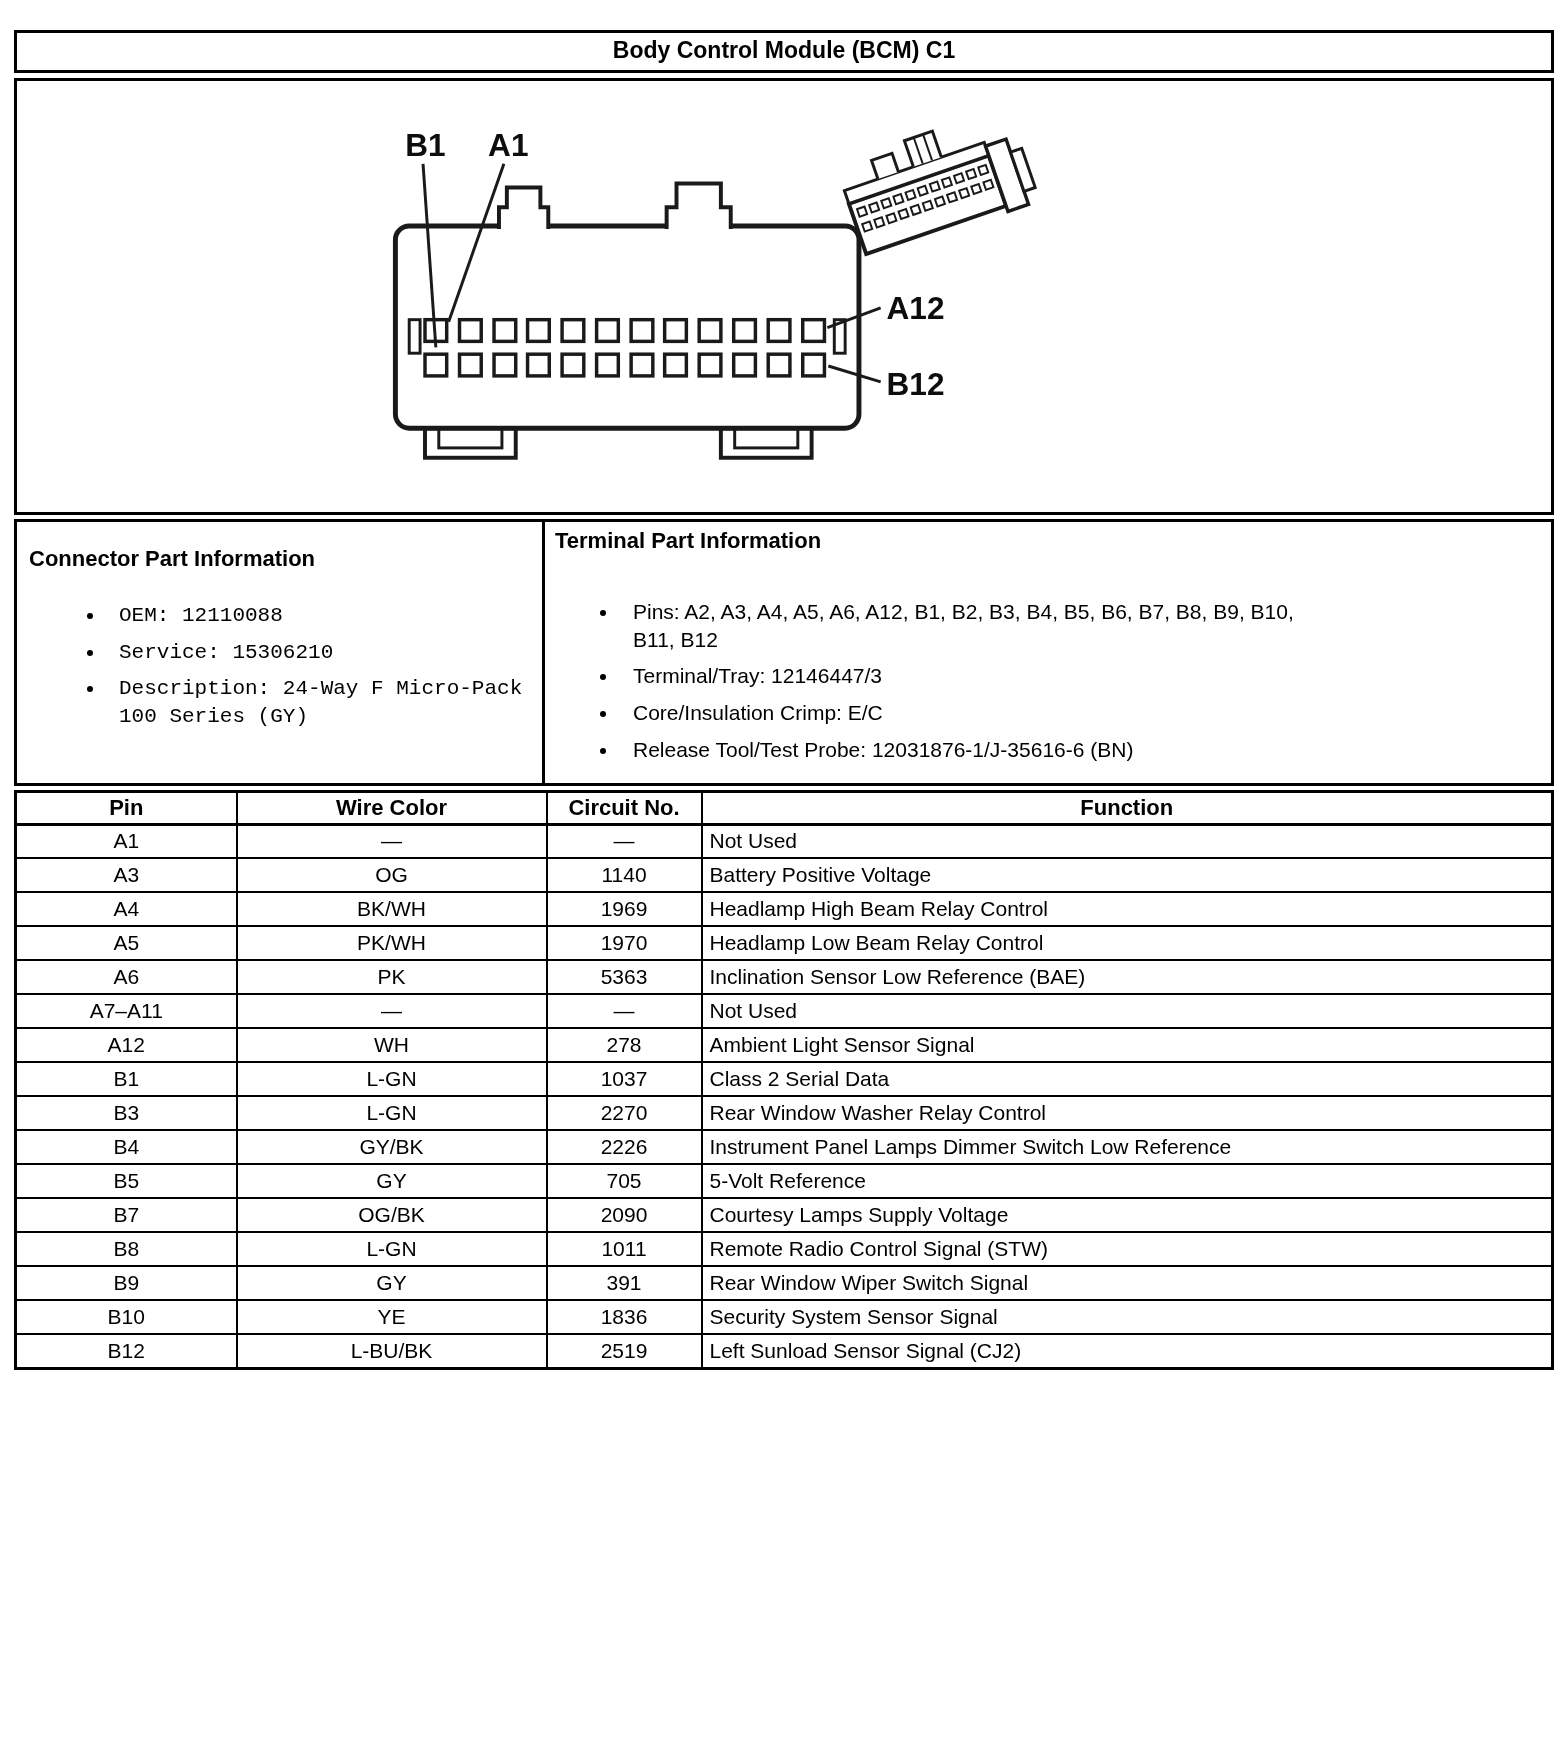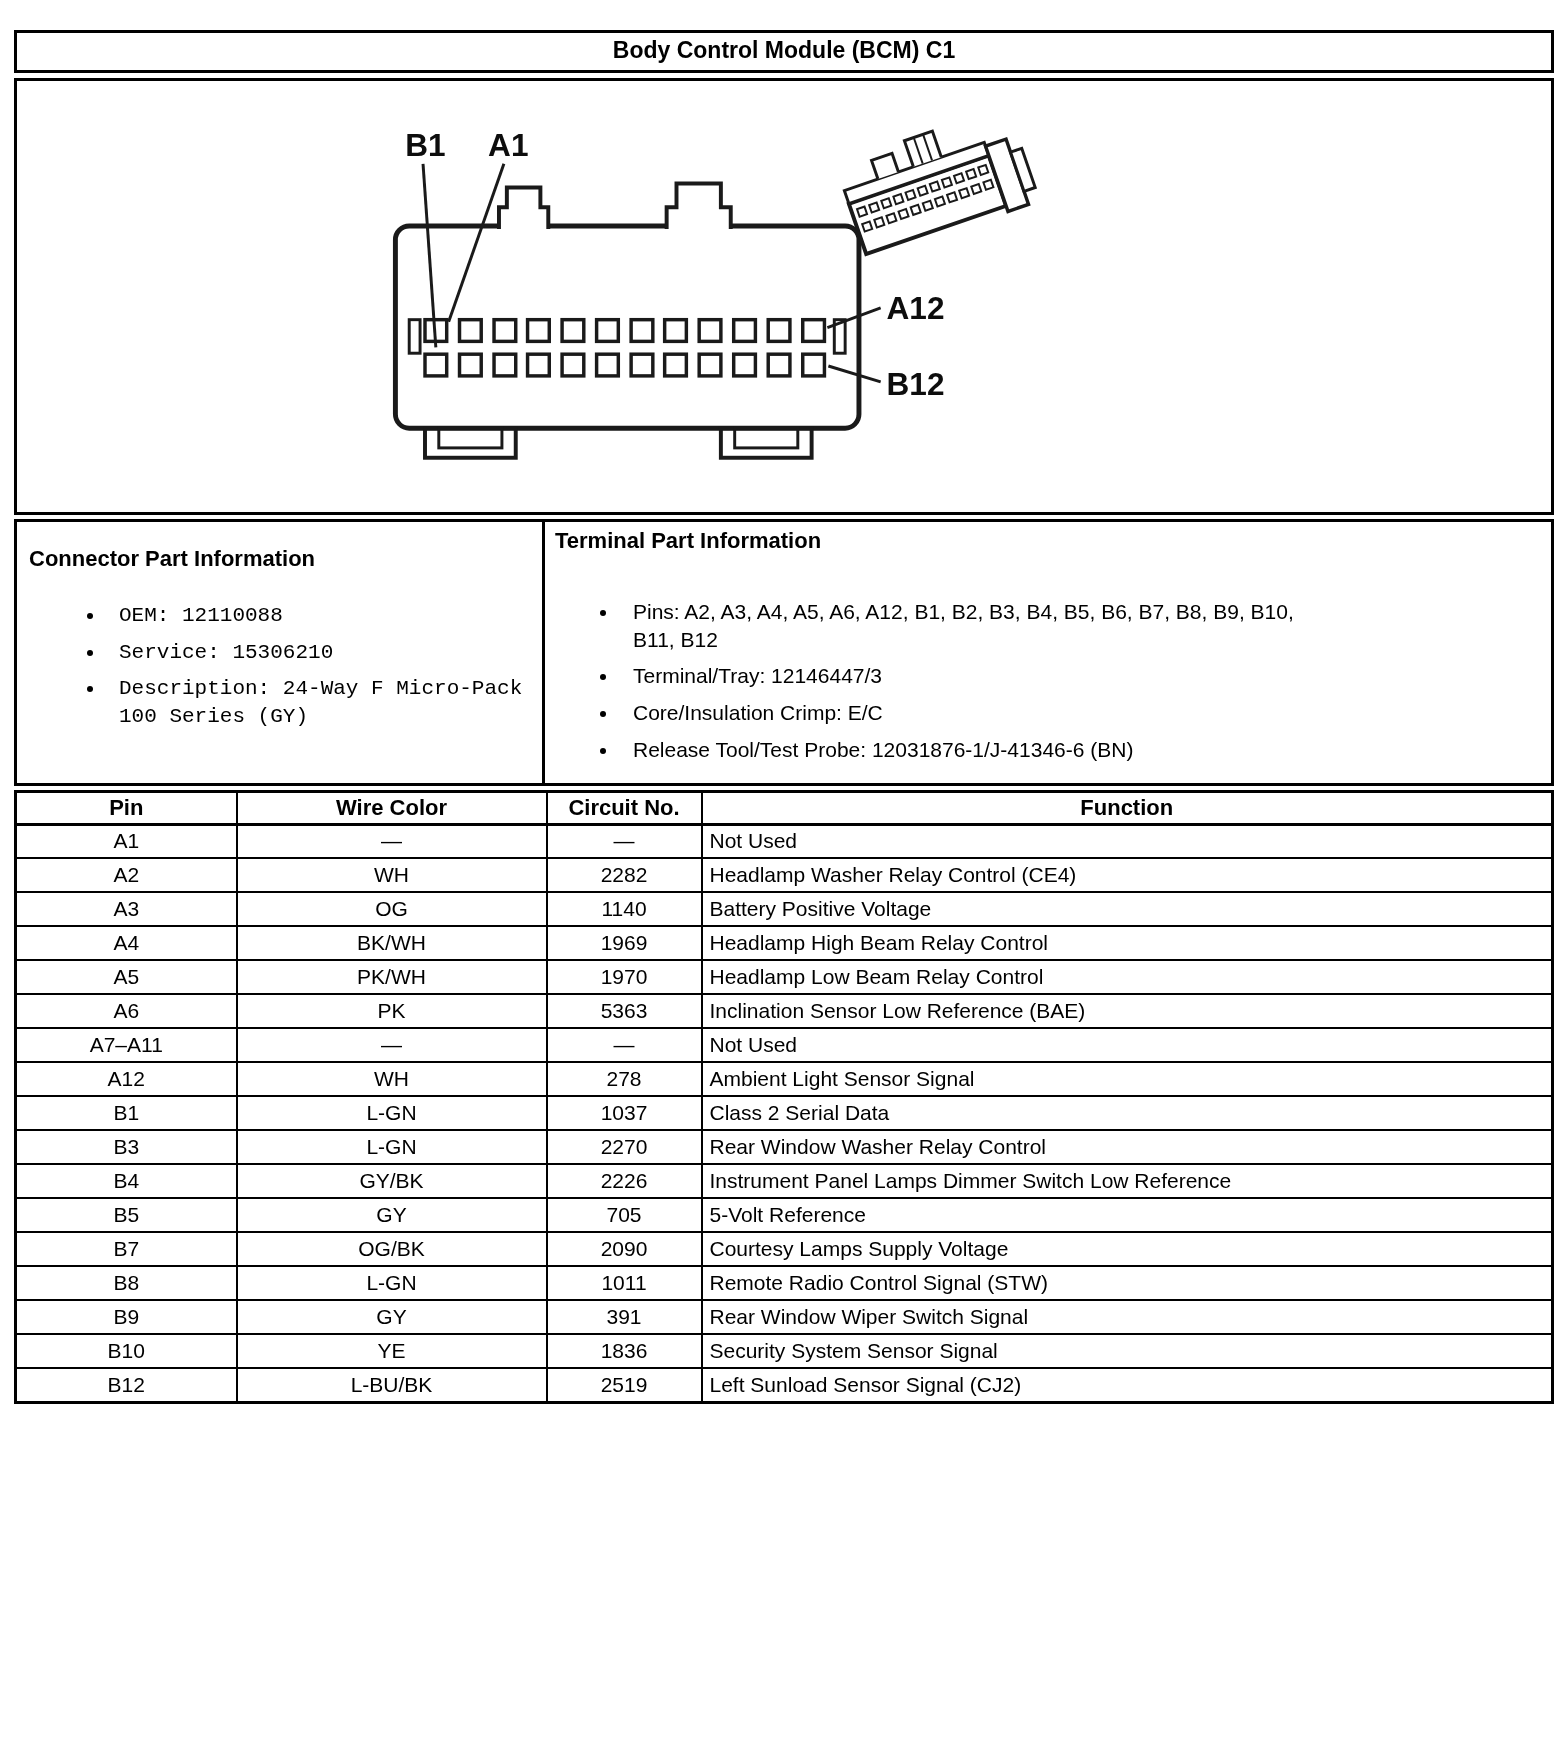--- a/index.html
+++ b/index.html
@@ -185,21 +185,21 @@
           <li>Service: 15306210</li>
           <li>Description: 24-Way F Micro-Pack 100 Series (GY)</li>
         </ul>
     </div>
     <div class="info-box terminal">
       <div class="info-heading">Terminal Part Information</div>
       <ul>
           <li>Pins: A2, A3, A4, A5, A6, A12, B1, B2, B3, B4, B5, B6, B7, B8, B9, B10, B11, B12</li>
           <li>Terminal/Tray: 12146447/3</li>
           <li>Core/Insulation Crimp: E/C</li>
-          <li>Release Tool/Test Probe: 12031876-1/J-41346-6 (BN)</li>
+          <li>Release Tool/Test Probe: 12031876-1/J-35616-6 (BN)</li>
         </ul>
     </div>
   </div>
 
   <table class="pin-table">
     <colgroup>
       <col style="width:221px">
       <col style="width:310px">
       <col style="width:155px">
       <col>
@@ -213,26 +213,20 @@
       </tr>
     </thead>
     <tbody>
         <tr>
           <td>A1</td>
           <td>—</td>
           <td>—</td>
           <td class="func">Not Used</td>
         </tr>
         <tr>
-          <td>A2</td>
-          <td>WH</td>
-          <td>2282</td>
-          <td class="func">Headlamp Washer Relay Control (CE4)</td>
-        </tr>
-        <tr>
           <td>A3</td>
           <td>OG</td>
           <td>1140</td>
           <td class="func">Battery Positive Voltage</td>
         </tr>
         <tr>
           <td>A4</td>
           <td>BK/WH</td>
           <td>1969</td>
           <td class="func">Headlamp High Beam Relay Control</td>

